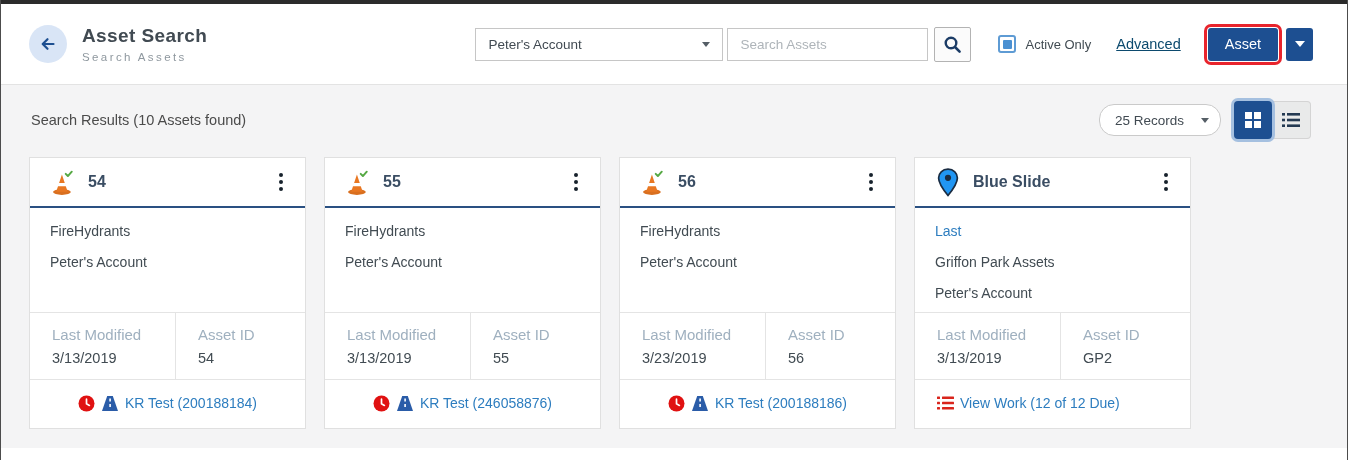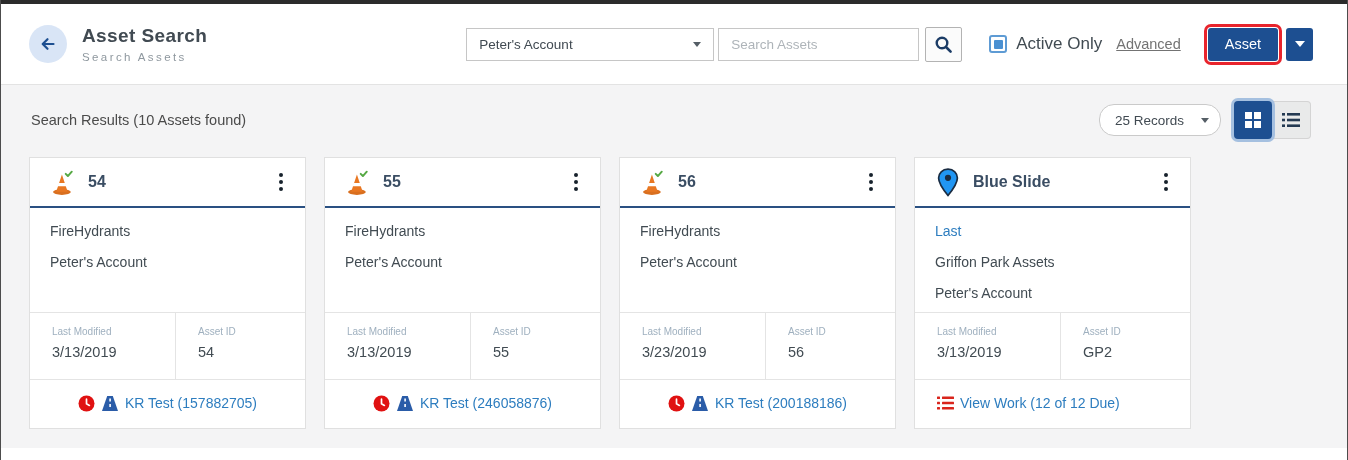--- a/index.html
+++ b/index.html
@@ -18,22 +18,22 @@
   .search-cluster { margin-left:auto; display:flex; align-items:center; }
   .account-select { width:248px; height:33px; border:1px solid #c6c6c6; background:#fff; display:flex; align-items:center; justify-content:space-between; padding:0 12px; font-size:13.5px; color:#414a52; cursor:pointer; }
   .caret-down { width:0; height:0; border-left:4.5px solid transparent; border-right:4.5px solid transparent; border-top:5.5px solid #555e66; }
   .search-input { width:201px; height:33px; border:1px solid #c6c6c6; margin-left:4px; padding:0 12px; font-size:13.5px; color:#414a52; outline:none; }
   .search-input::placeholder { color:#aeb4b9; }
   .search-btn { width:37px; height:35px; margin-left:6px; border:1px solid #b3b3b3; border-radius:2px; background:#fbfbfb; display:flex; align-items:center; justify-content:center; cursor:pointer; }
 
   .right-cluster { display:flex; align-items:center; margin-left:27px; }
   .checkbox { width:18px; height:18px; border:2px solid #5e9bd4; border-radius:3px; background:#fff; display:flex; align-items:center; justify-content:center; cursor:pointer; }
   .checkbox-fill { width:9px; height:9px; border-radius:1px; background:#4a90d2; }
-  .active-label { margin-left:9px; font-size:17px; color:#414b52; }
-  .advanced-link { margin-left:14px; font-size:14.5px; color:#737373; text-decoration:underline; cursor:pointer; }
+  .active-label { margin-left:9px; font-size:13px; color:#414b52; }
+  .advanced-link { margin-left:25px; font-size:14.5px; color:#0c4a6e; text-decoration:underline; cursor:pointer; }
   .create-btn { margin-left:27px; height:33px; padding:0 17px; background:#1d4f91; color:#fff; font-size:14.5px; border:none; border-radius:3px; outline:3px solid #e8242c; outline-offset:1px; cursor:pointer; font-family:inherit; }
   .create-caret-btn { margin-left:8px; width:27px; height:33px; background:#1d4f91; border:none; border-radius:3px; display:flex; align-items:center; justify-content:center; cursor:pointer; }
   .caret-white { width:0; height:0; border-left:5px solid transparent; border-right:5px solid transparent; border-top:6px solid #fff; }
 
   
   .content { background:#f4f4f5; height:363px; padding-top:15px; }
   .results-row { height:40px; display:flex; align-items:center; padding:0 36px 0 30px; }
   .results-summary { font-size:14.5px; color:#4b4b4b; }
   .records-select { margin-left:auto; width:122px; height:32px; background:#fff; border:1px solid #cacaca; border-radius:15px; display:flex; align-items:center; justify-content:space-between; padding:0 11px 0 15px; font-size:13.5px; color:#414a52; cursor:pointer; }
   .view-toggle { display:flex; margin-left:13px; align-items:center; }
@@ -50,21 +50,21 @@
   .kebab i { width:4px; height:4px; border-radius:50%; background:#17222c; }
 
   .card-body { height:104px; padding:15px 20px 0; }
   .body-line { font-size:14px; line-height:17px; color:#414b52; margin-bottom:14px; }
   .body-line.link-line { color:#2d7dbf; cursor:pointer; }
 
   .card-stats { display:flex; height:67px; border-top:1px solid #e4e4e4; }
   .stat { padding:13px 0 0 22px; }
   .stat-left { width:145px; flex:none; }
   .stat-right { flex:1; border-left:1px solid #e4e4e4; }
-  .stat-label { font-size:10px; color:#9fb0bf; margin-bottom:7px; }
+  .stat-label { font-size:15px; color:#9fb0bf; margin-bottom:7px; }
   .stat-value { font-size:14.5px; color:#414b52; }
 
   .card-footer { height:47px; border-top:1px solid #e4e4e4; display:flex; align-items:center; justify-content:center; gap:6px; font-size:14px; color:#2d7dbf; cursor:pointer; }
   .card-footer.align-left { justify-content:flex-start; padding-left:22px; }
   .footer-link-text { white-space:nowrap; }
 </style>
 </head>
 <body>
 
 <div class="frame">
@@ -187,21 +187,21 @@
                 <path d="M8.5 4.2 V8.8 L11.4 10.4" fill="none" stroke="#fff" stroke-width="1.7" stroke-linecap="round"></path>
               </svg>
           </span>
           <span style="display:flex;">
             <svg width="18" height="15" viewBox="0 0 18 15">
                 <path d="M1 15 L6.2 0 H11.8 L17 15 Z" fill="#2a5ca8"></path>
                 <rect x="8.3" y="2.5" width="1.6" height="3" fill="#fff"></rect>
                 <rect x="8.3" y="8" width="1.6" height="3" fill="#fff"></rect>
               </svg>
           </span>
-          <span class="footer-link-text">KR Test (157882705)</span>
+          <span class="footer-link-text">KR Test (200188184)</span>
         </div>
       </div>
 
       <div class="card">
         <div class="card-header">
           <span class="card-icon">
             <svg width="26" height="26" viewBox="0 0 24 24">
                 <ellipse cx="11" cy="21.3" rx="8.2" ry="2.6" fill="#d96f1f"></ellipse>
                 <path d="M11 5 L16.3 21 H5.7 Z" fill="#e87722"></path>
                 <polygon points="7.8,13 14.2,13 15,16 7,16" fill="#fff"></polygon>

